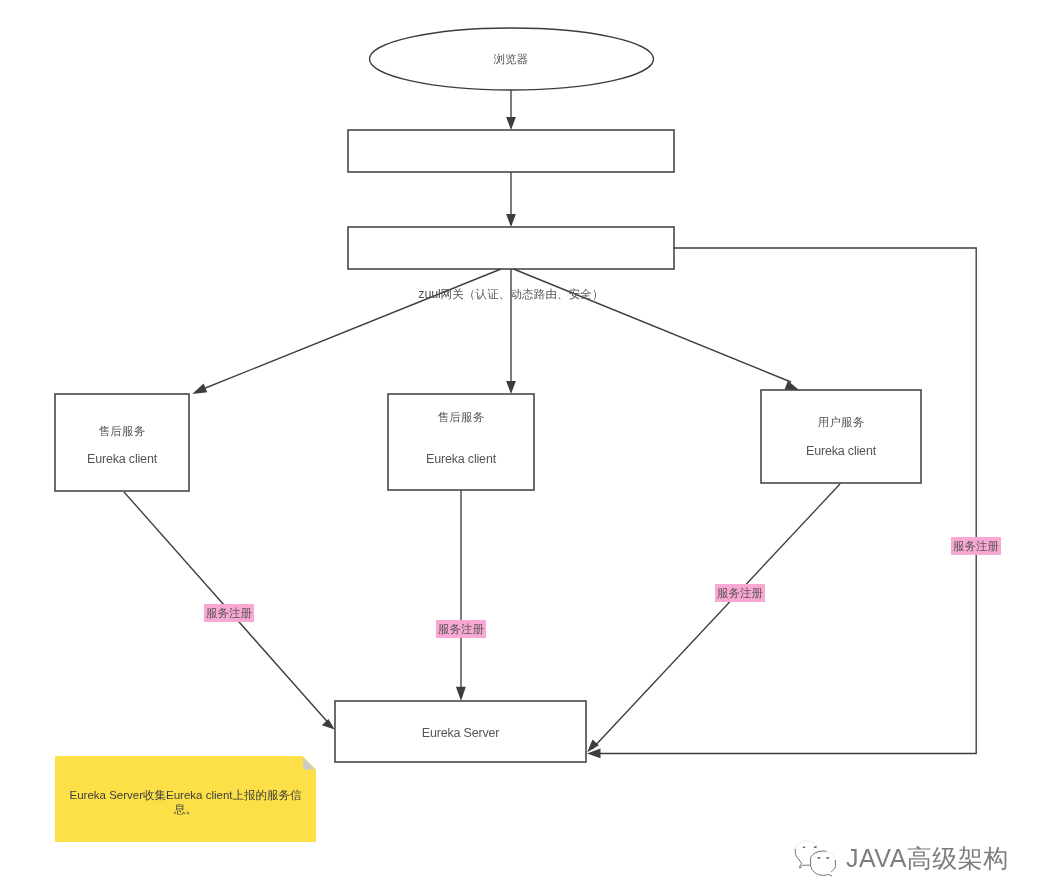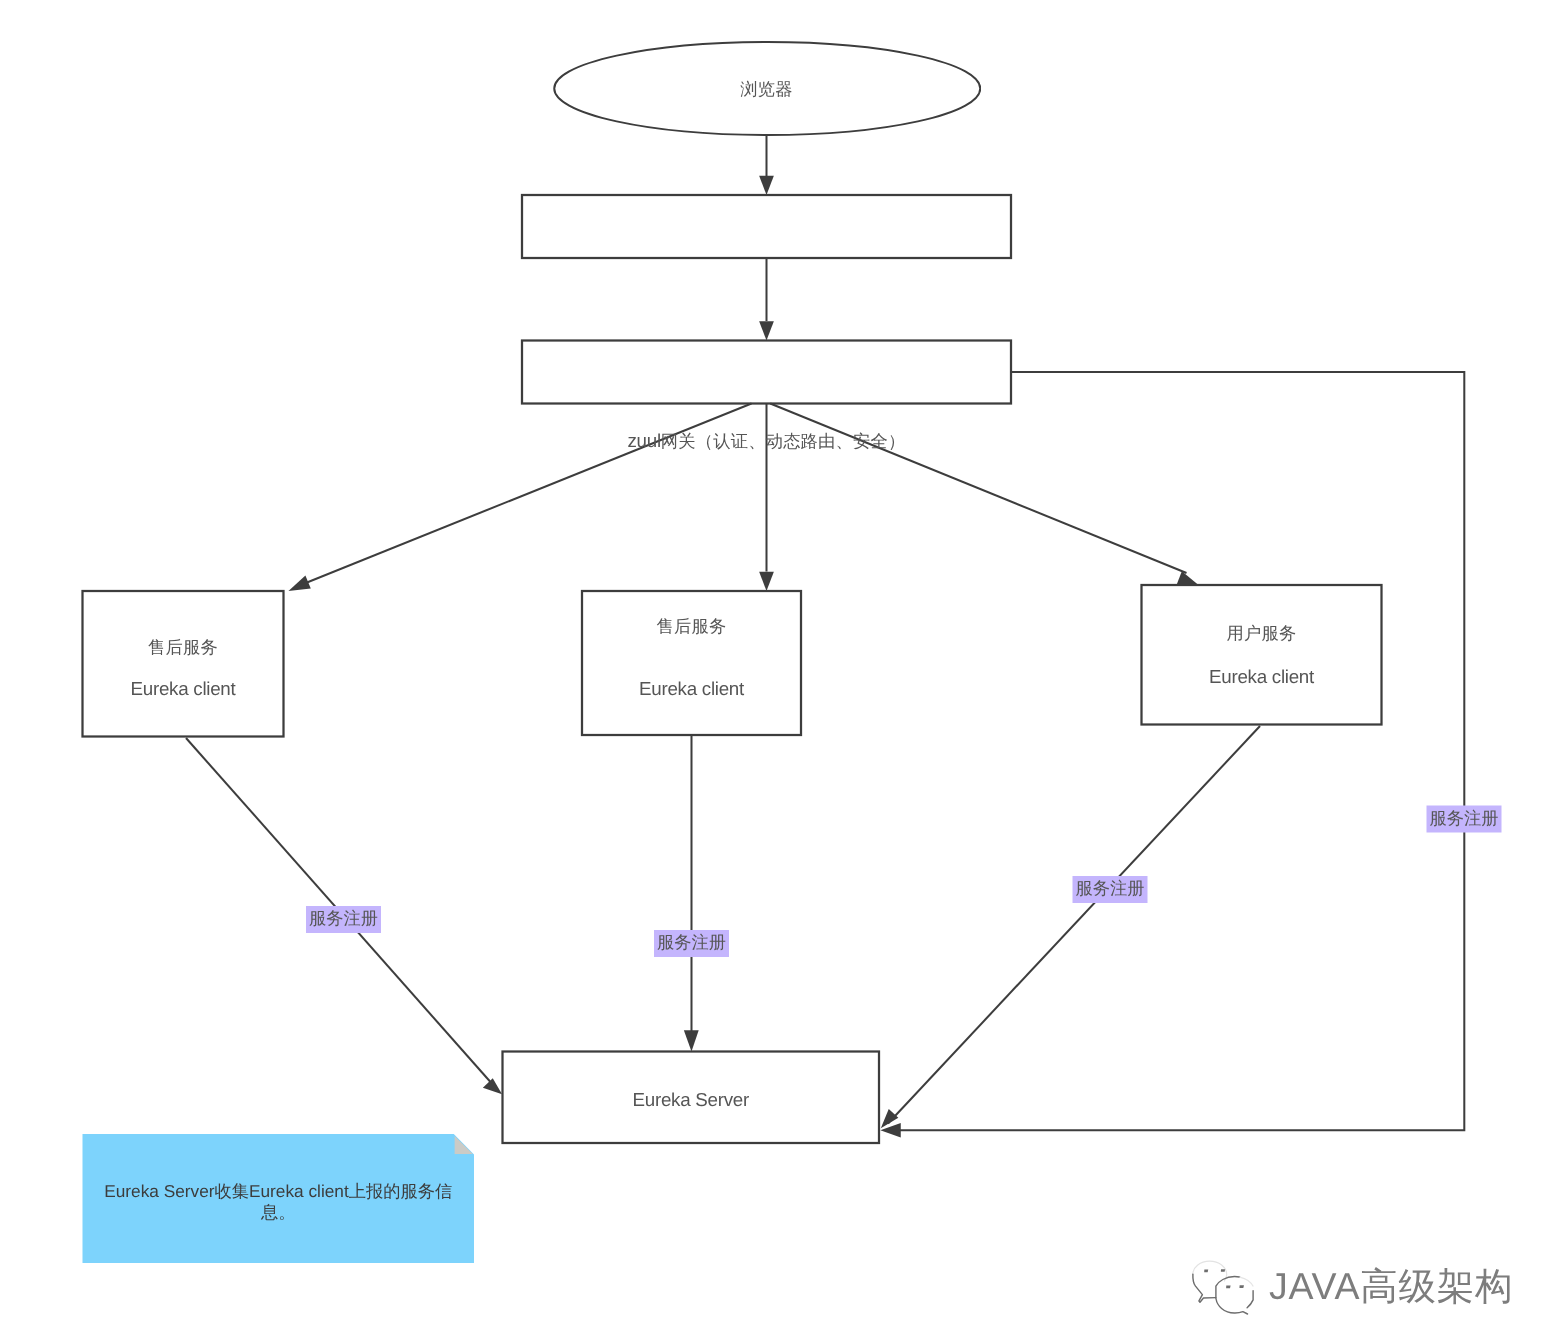--- a/index.html
+++ b/index.html
@@ -10,22 +10,22 @@
   svg.layer{position:absolute;left:0;top:0;width:1041px;height:880px;overflow:visible;}
   .nodebox{position:absolute;box-sizing:border-box;}
   .lbl{position:absolute;left:0;right:0;text-align:center;
        color:#555;font-size:12.5px;line-height:12px;white-space:nowrap;}
   .lbl .lat{letter-spacing:-.18px;}
   .lbl .cjk{letter-spacing:.15px;}
   .cjk{font-size:11.5px;}
   .ellipsenode{position:absolute;}
   #brand .bt .cjk{font-size:25px;}
   .edgelbl{position:absolute;color:#565656;font-size:11.5px;line-height:12px;white-space:nowrap;
-           background:#c4b5fd;padding:3px 2px;}
-  #note{position:absolute;background:#7dd3fc;}
+           background:#f9a8d4;padding:3px 2px;}
+  #note{position:absolute;background:#fde047;}
   #note .txt{position:absolute;left:10px;right:10px;top:33px;color:#3c3c3c;
              font-size:11.5px;line-height:13.5px;text-align:center;}
   #brand{position:absolute;margin-top:25px;}
   #brand .bt{position:absolute;left:50px;top:0px;color:#7d7d7d;font-size:25px;
              letter-spacing:.5px;line-height:30px;white-space:nowrap;}
 </style>
 </head>
 <body>
 
 <div id="stage">

